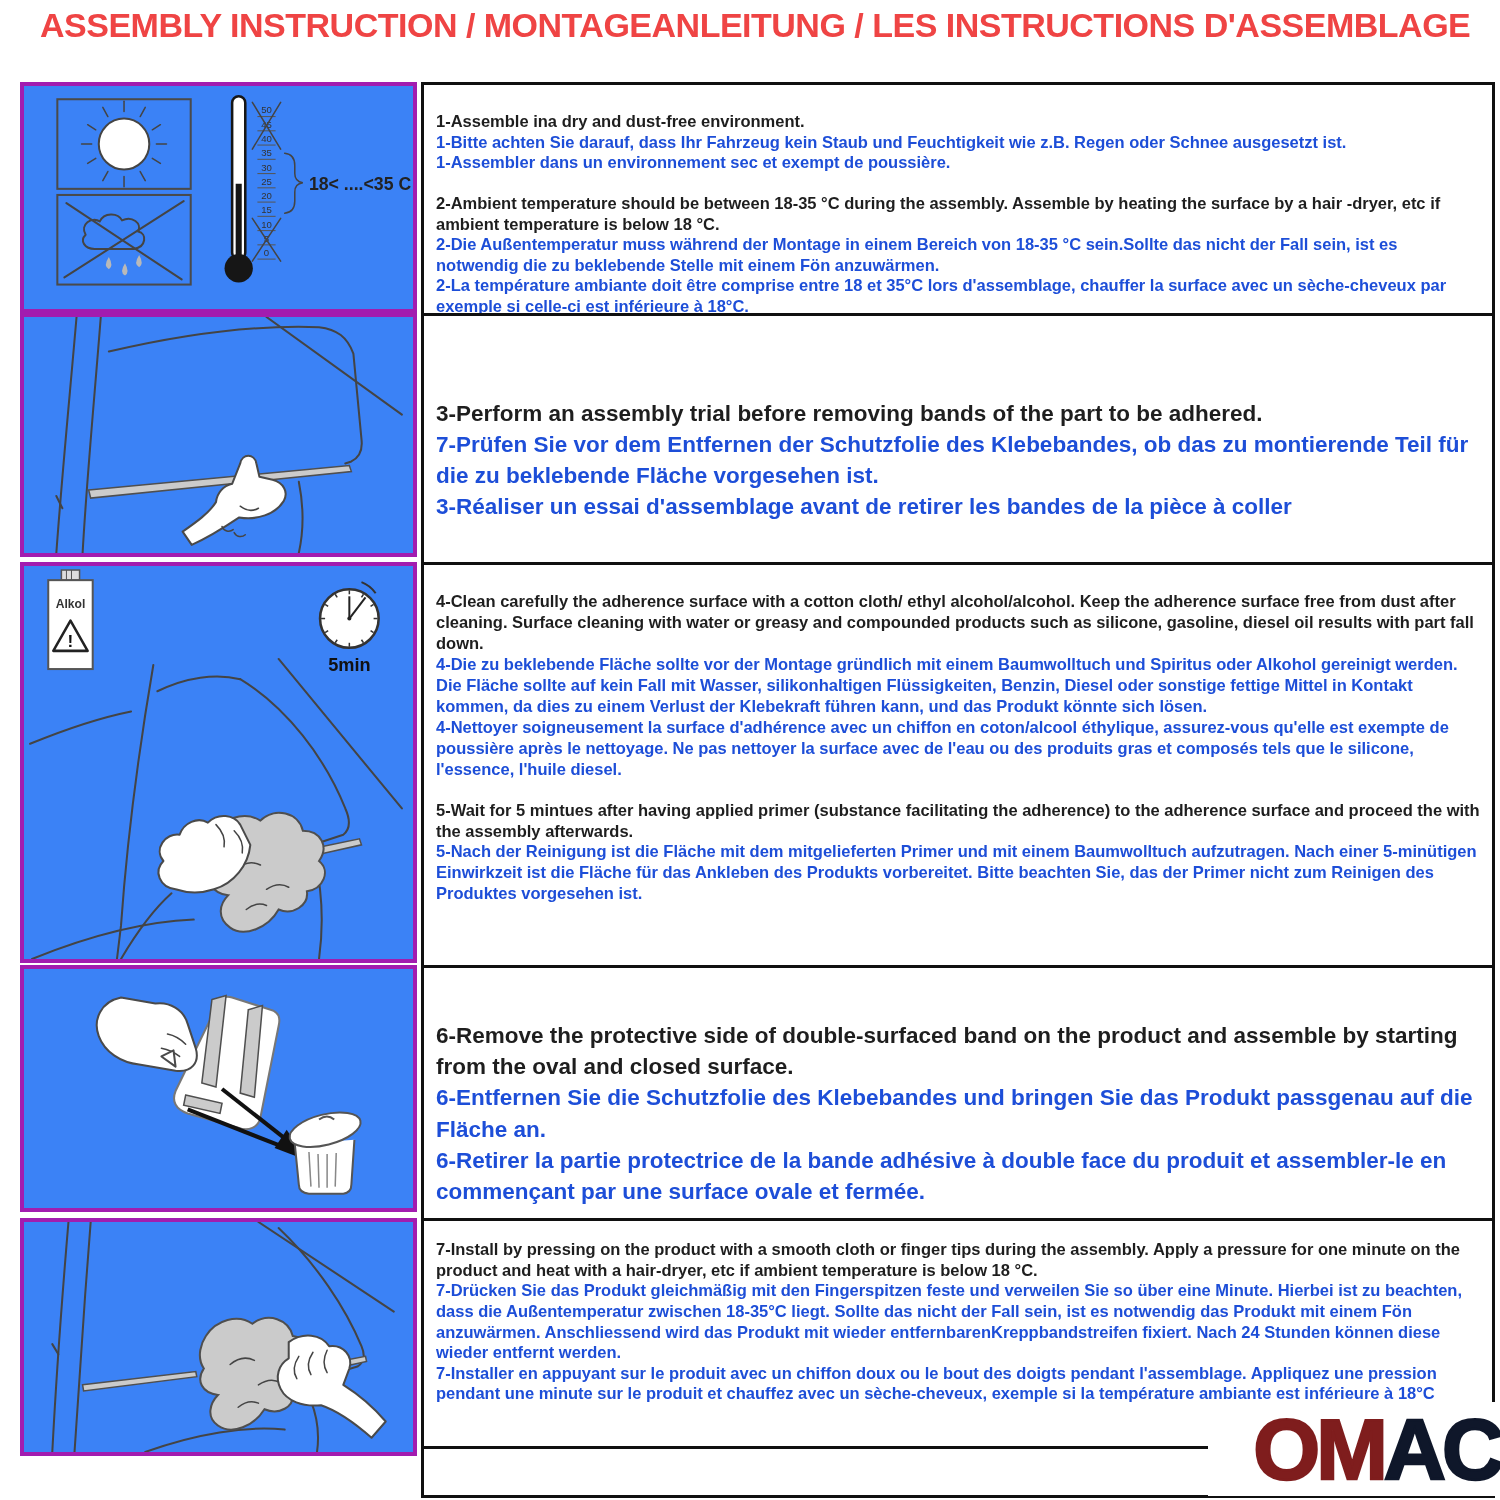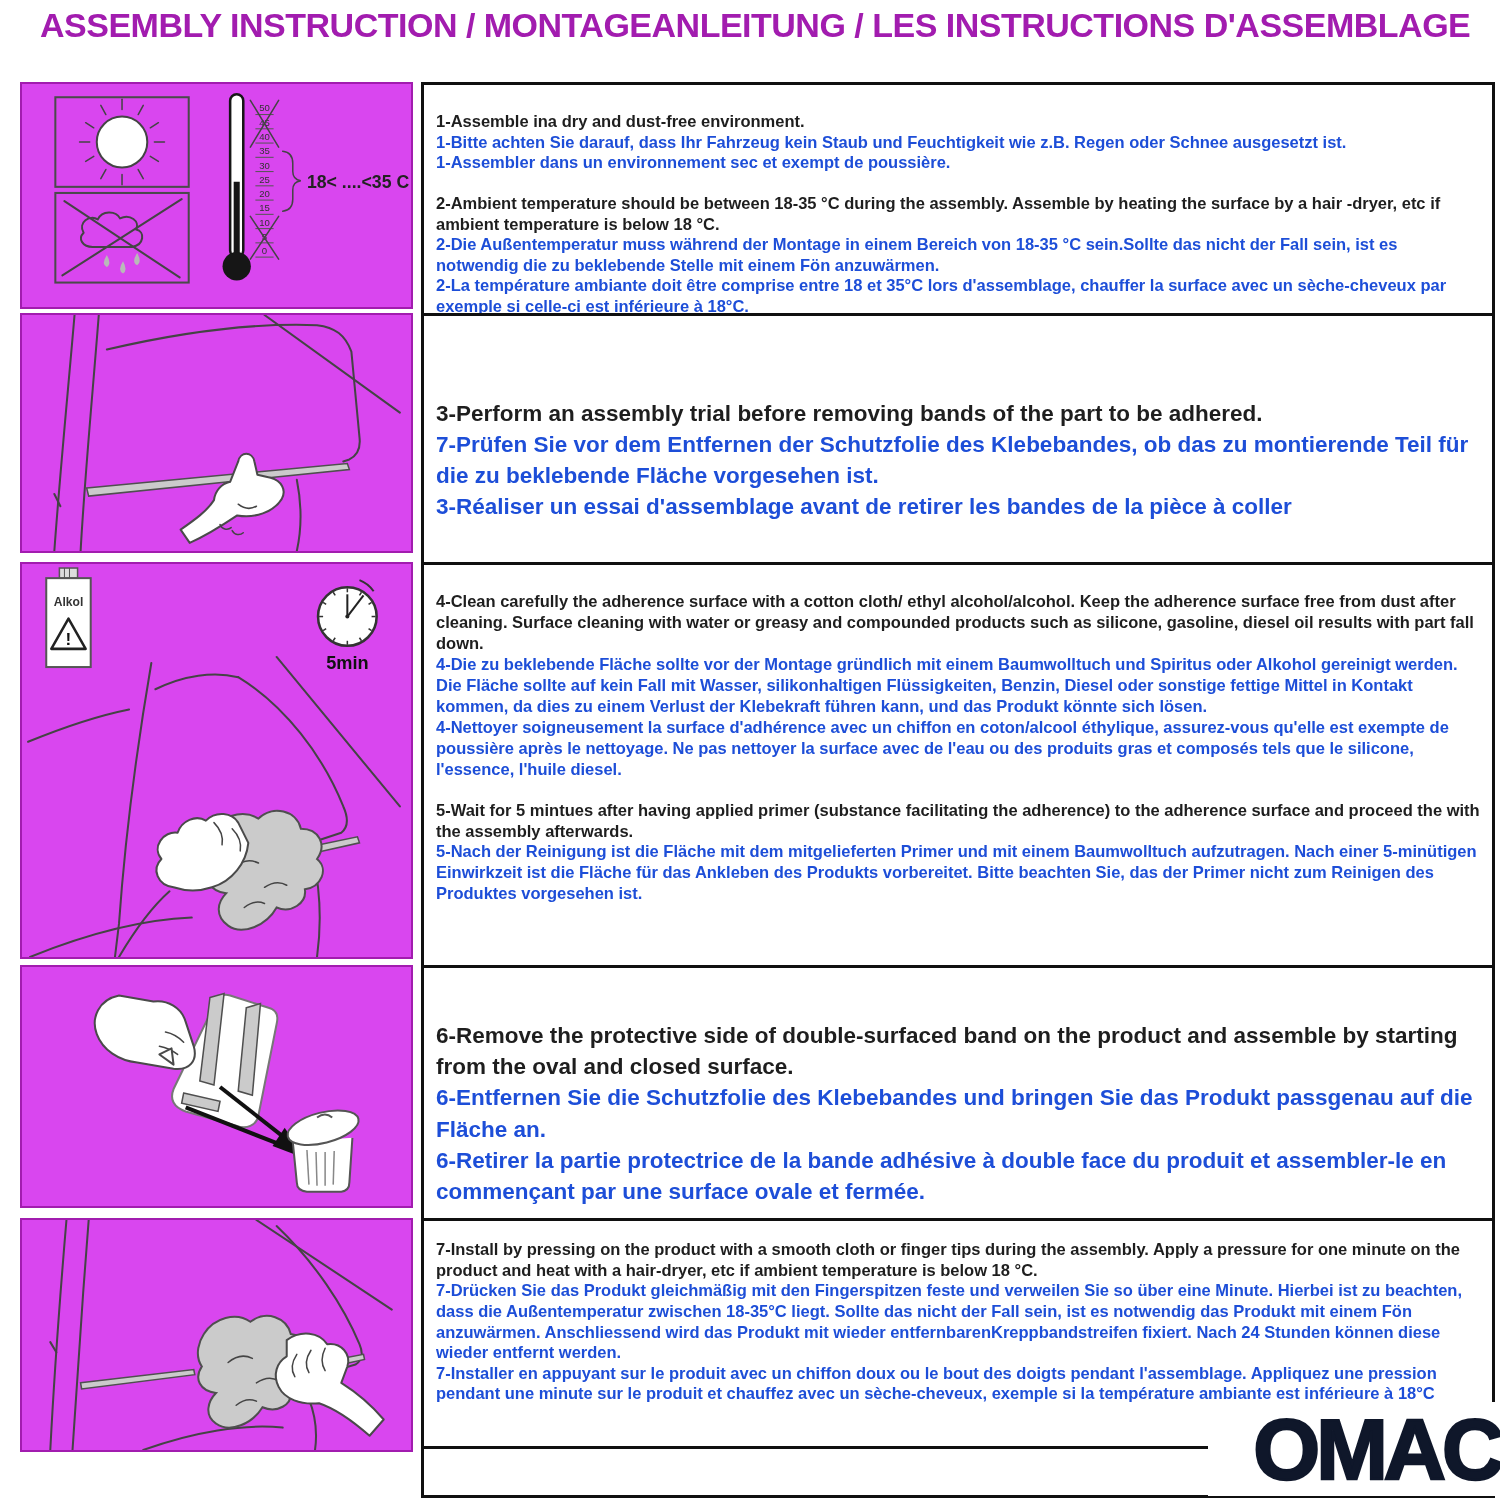--- a/index.html
+++ b/index.html
@@ -1,20 +1,20 @@
 <!DOCTYPE html>
 <html><head>
 <meta charset="utf-8">
 <style>
   html,body{margin:0;padding:0;background:#ffffff;}
   .page{position:relative;width:1500px;height:1500px;background:#fff;overflow:hidden;
         font-family:"Liberation Sans",sans-serif;color:#1e1e1e;}
   .title{position:absolute;left:40px;top:6px;width:1440px;margin:0;
          font-size:34px;font-weight:800;letter-spacing:-0.5px;white-space:nowrap;}
-  .figbox{position:absolute;left:20px;width:389px;border:2px solid #a21caf;background:#d946ef;}
+  .figbox{position:absolute;left:20px;width:389px;border:4px solid #a21caf;background:#3b82f6;}
   .figbox svg{display:block;width:100%;height:100%;}
   .textbox{position:absolute;left:421px;width:1044px;border:3px solid #101010;background:#fff;
            padding:26px 12px;overflow:hidden;}
   .textbox p{margin:0;}
   .block + .block{margin-top:20px;}
   .t-normal{font-size:16.5px;line-height:1.25;}
   .t-large{font-size:22.5px;line-height:1.38;display:flex;flex-direction:column;justify-content:center;}
   .en{font-weight:700;}
   .de,.fr{font-weight:700;color:#1d4ed8;}
   .logo{position:absolute;left:1208px;top:1402px;width:292px;height:94px;background:#fff;
@@ -27,21 +27,21 @@
   .sk{stroke:#444;stroke-width:2;fill:none;stroke-linecap:round;stroke-linejoin:round;}
   .skt{stroke:#444;stroke-width:1.5;fill:none;stroke-linecap:round;}
   .grayfill{fill:#cbcbcb;stroke:#4f4f4f;stroke-width:1.5;}
   .whitefill{fill:#ffffff;stroke:#4a4a4a;stroke-width:2;stroke-linejoin:round;}
 </style>
 </head>
 <body>
 
 <div class="page">
 
-  <h1 class="title" style="color: #a21caf;">ASSEMBLY INSTRUCTION / MONTAGEANLEITUNG / LES INSTRUCTIONS D'ASSEMBLAGE</h1>
+  <h1 class="title" style="color: #ef4444;">ASSEMBLY INSTRUCTION / MONTAGEANLEITUNG / LES INSTRUCTIONS D'ASSEMBLAGE</h1>
 
   <div class="figbox" style="top:82px;height:223px">
     <svg viewBox="0 0 385 219" preserveAspectRatio="none">
       <g>
         <rect x="33" y="13" width="132" height="88" fill="none" stroke="#4a4a4a" stroke-width="2"></rect>
         <circle cx="99" cy="57" r="25" fill="#fff" stroke="#444" stroke-width="2"></circle>
         <g class="skt">
           <path d="M131,57 L141,57"></path>
             <path d="M127,71 L135,76"></path>
             <path d="M115,84 L120,93"></path>
@@ -284,17 +284,17 @@
     <div class="block">
       <p class="en">7-Install by pressing on the product with a smooth cloth or finger tips during the assembly. Apply a pressure for one minute on the product and heat with a hair-dryer, etc if ambient temperature is below 18 °C.</p>
       <p class="de">7-Drücken Sie das Produkt gleichmäßig mit den Fingerspitzen feste und verweilen Sie so über eine Minute. Hierbei ist zu beachten, dass die Außentemperatur zwischen 18-35°C liegt. Sollte das nicht der Fall sein, ist es notwendig das Produkt mit einem Fön anzuwärmen. Anschliessend wird das Produkt mit wieder entfernbarenKreppbandstreifen fixiert. Nach 24 Stunden können diese wieder entfernt werden.</p>
       <p class="fr">7-Installer en appuyant sur le produit avec un chiffon doux ou le bout des doigts pendant l'assemblage. Appliquez une pression pendant une minute sur le produit et chauffez avec un sèche-cheveux, exemple si la température ambiante est inférieure à 18°C</p>
     </div>
   </div>
 
   <div class="bottom-rule"></div>
 
   <div class="logo">
-    <span style="color: #0f172a;">OM</span>
+    <span style="color: #7f1d1d;">OM</span>
       <span style="color: #0f172a;">AC</span>
   </div>
 
 </div>
 
 </body></html>

